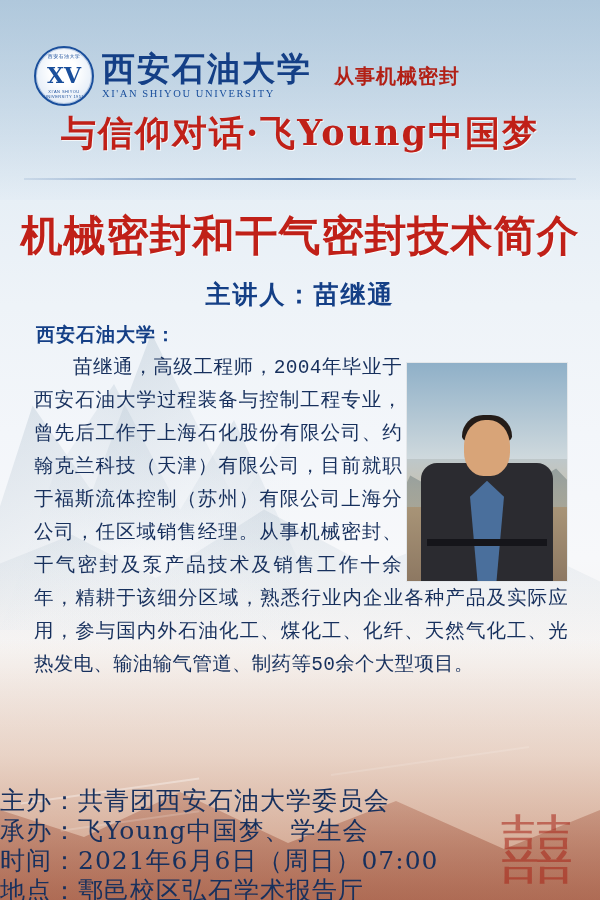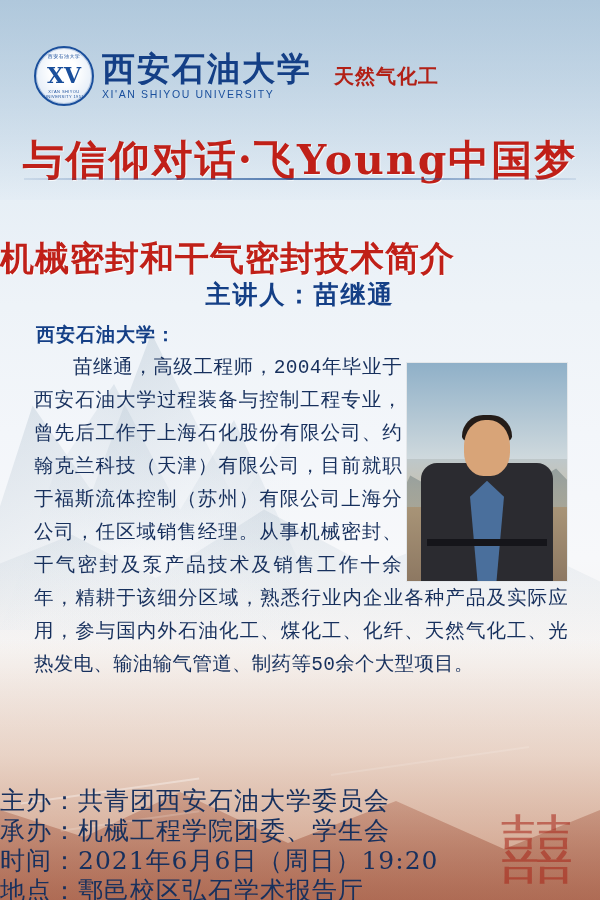--- a/index.html
+++ b/index.html
@@ -137,20 +137,21 @@
     color: #143f86;
     letter-spacing: 2px;
     white-space: nowrap;
   }
   .uni-name .en {
     font-size: 10.5px;
     color: #1a4f9c;
     letter-spacing: 1.6px;
     margin-top: 4px;
     white-space: nowrap;
+    font-family: Liberation Serif, serif;
   }
   .forum-tag {
     margin-left: 22px;
     font-family: "DejaVu Serif", serif;
     font-weight: bold;
     font-size: 20px;
     color: #b22016;
     letter-spacing: 1px;
     white-space: nowrap;
   }
@@ -160,55 +161,55 @@
     font-weight: bold;
     font-size: 20px;
     color: #b22016;
     letter-spacing: 0.5px;
     white-space: nowrap;
   }
 
   
   .slogan {
     position: absolute;
-    top: 133px;
-    left: 0;
-    width: 600px;
-    text-align: center;
-    font-family: "DejaVu Serif", serif;
-    font-weight: bold;
-    font-size: 41px;
+    top: 110px;
+    left: 0;
+    width: 600px;
+    text-align: center;
+    font-family: "DejaVu Serif", serif;
+    font-weight: bold;
+    font-size: 35px;
     color: #c02018;
     letter-spacing: 2px;
     text-shadow: 1px 1px 0 rgba(255,255,255,0.7);
     white-space: nowrap;
   }
   .divider {
     position: absolute;
     top: 178px;
     left: 24px;
     width: 552px;
     height: 2px;
     background: linear-gradient(to right, rgba(30,80,150,0.1), rgba(30,80,150,0.75), rgba(30,80,150,0.1));
   }
 
   
   .talk-title {
     position: absolute;
     top: 208px;
     left: 0;
     width: 600px;
-    font-family: "DejaVu Serif", serif;
-    font-weight: bold;
-    font-size: 34px;
+    text-align: center;
+    font-family: "DejaVu Serif", serif;
+    font-weight: bold;
+    font-size: 42px;
     color: #c02018;
     letter-spacing: 1px;
     text-shadow: 1px 1px 1px rgba(255,255,255,0.75);
     white-space: nowrap;
-    margin-top: 28px;
   }
   .speaker-line {
     position: absolute;
     top: 278px;
     left: 0;
     width: 600px;
     text-align: center;
     font-family: Liberation Sans, sans-serif;
     font-weight: bold;
     font-size: 25px;
@@ -331,21 +332,21 @@
   <div class="header">
     <div class="logo-badge">
       <div class="ring-text-top">西安石油大学</div>
       <div class="mark">XV</div>
       <div class="ring-text-bottom">XI'AN SHIYOU UNIVERSITY 1951</div>
     </div>
     <div class="uni-name">
       <div class="cn">西安石油大学</div>
       <div class="en">XI'AN SHIYOU UNIVERSITY</div>
     </div>
-    <div class="forum-tag">天然气化工</div>
+    <div class="forum-tag">从事机械密封</div>
   </div>
 
   <div class="slogan">与信仰对话·飞Young中国梦</div>
   <div class="divider"></div>
 
   <div class="talk-title">机械密封和干气密封技术简介</div>
   <div class="speaker-line">主讲人：苗继通</div>
 
   <div class="bio-heading">西安石油大学：</div>
 
@@ -360,19 +361,19 @@
     <div class="ph-head"></div>
   </div>
 
   <div class="bio-text">
     <div class="shape"></div>
     <span>苗继通，高级工程师，2004年毕业于西安石油大学过程装备与控制工程专业，曾先后工作于上海石化股份有限公司、约翰克兰科技（天津）有限公司，目前就职于福斯流体控制（苏州）有限公司上海分公司，任区域销售经理。从事机械密封、干气密封及泵产品技术及销售工作十余年，精耕于该细分区域，熟悉行业内企业各种产品及实际应用，参与国内外石油化工、煤化工、化纤、天然气化工、光热发电、输油输气管道、制药等50余个大型项目。</span>
   </div>
 
   <div class="footer-info">
     <div>主办：共青团西安石油大学委员会</div>
-    <div>承办：机械工程学院团委、学生会</div>
-    <div>时间：2021年6月6日（周日）19:20</div>
+    <div>承办：飞Young中国梦、学生会</div>
+    <div>时间：2021年6月6日（周日）07:00</div>
     <div>地点：鄠邑校区弘石学术报告厅</div>
   </div>
 
   <div class="seal">囍</div>
 </div>
 
 </body></html>

